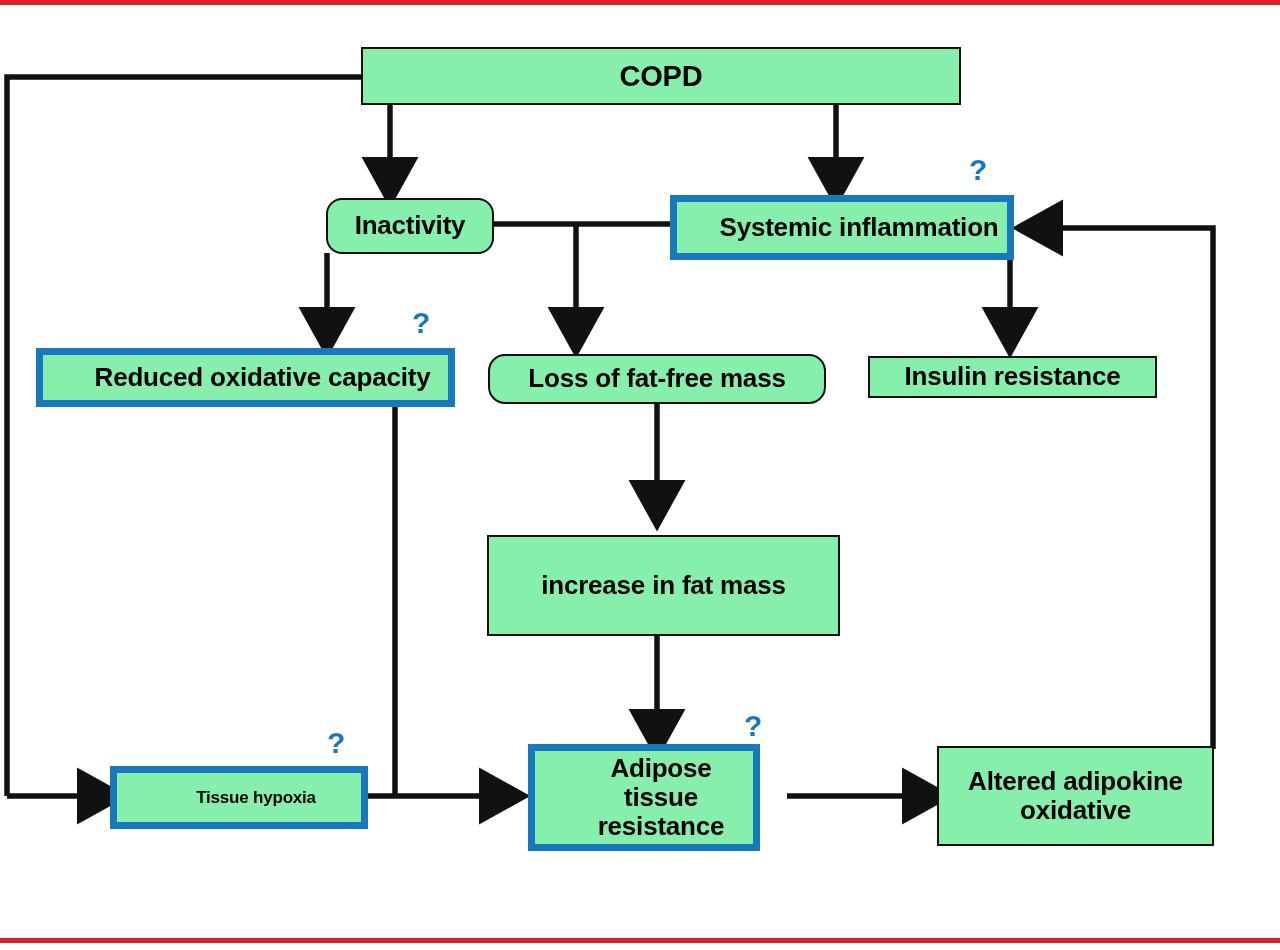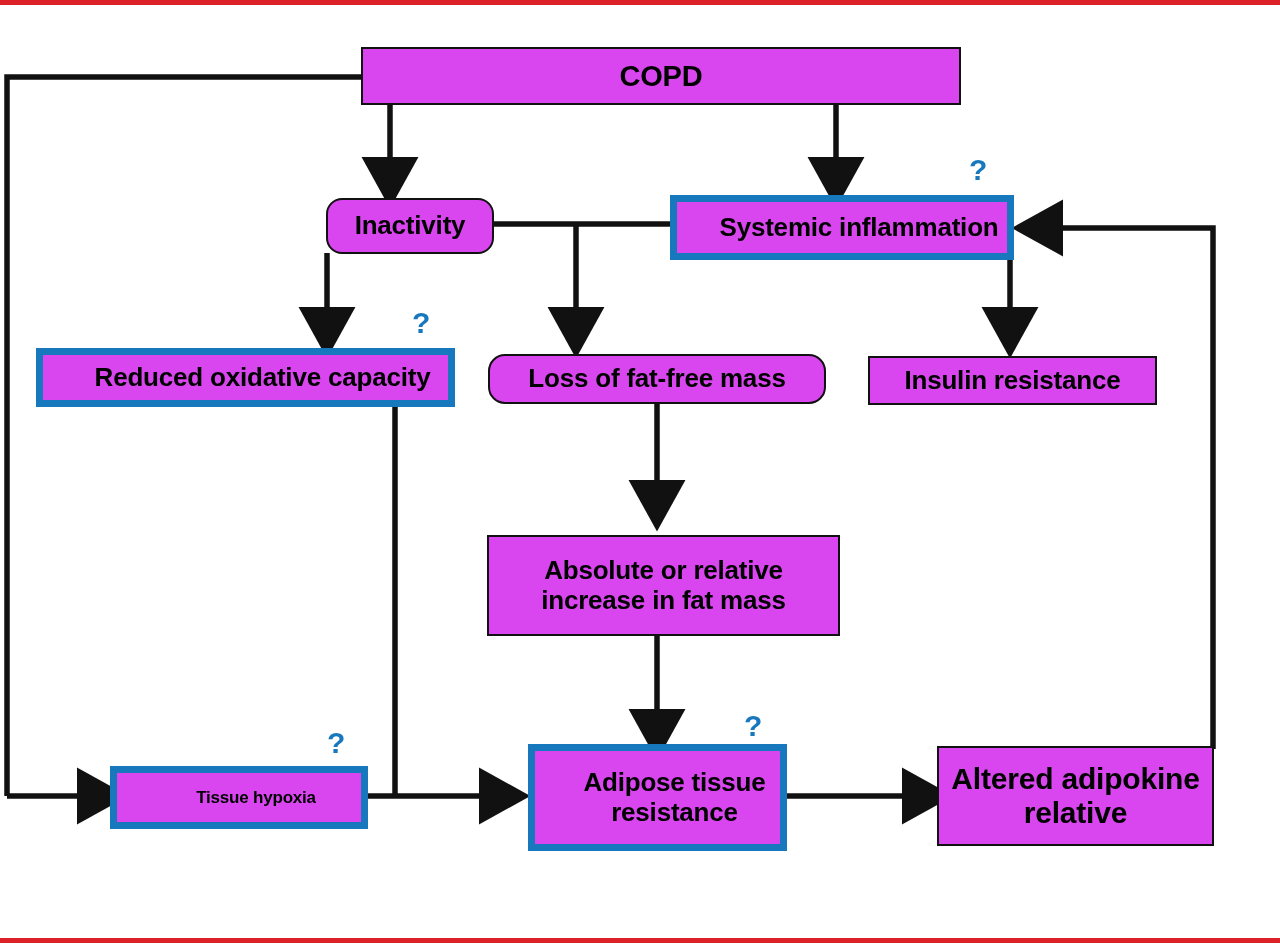--- a/index.html
+++ b/index.html
@@ -39,21 +39,21 @@
     left: 0;
     top: 0;
     width: 1280px;
     height: 933px;
     pointer-events: none;
   }
 
   .node {
     position: absolute;
     box-sizing: border-box;
-    background: #d946ef;
+    background: #86efac;
     display: flex;
     align-items: center;
     justify-content: center;
     text-align: center;
     color: #000000;
     font-weight: bold;
     line-height: 1.12;
     letter-spacing: -0.2px;
   }
   .node.plain {
@@ -136,41 +136,40 @@
     </div>
 
     <div class="node hilite" style="left:36px; top:343px; width:419px; height:59px; font-size:26px;">
       <span class="lbl">Reduced oxidative capacity</span>
     </div>
 
     <div class="node plain" style="left:488px; top:349px; width:338px; height:50px; font-size:26px;border-radius:17px;">
       <span class="lbl">Loss of fat-free mass</span>
     </div>
 
-    <div class="node plain" style="left:868px; top:351px; width:289px; height:49px; font-size:26px;justify-content:center;">
+    <div class="node plain" style="left:868px; top:351px; width:289px; height:42px; font-size:26px;justify-content:center;">
       <span class="lbl">Insulin resistance</span>
     </div>
 
     <div class="node plain" style="left:487px; top:530px; width:353px; height:101px; font-size:26px; flex-direction:column;">
-      <span class="lbl">Absolute or relative</span>
       <span class="lbl">increase in fat mass</span>
     </div>
 
     <div class="node hilite" style="left:110px; top:761px; width:258px; height:63px; font-size:17px;">
       <span class="lbl">Tissue hypoxia</span>
     </div>
 
-    <div class="node hilite" style="left:528px; top:739px; width:259px; height:107px; font-size:26px; flex-direction:column;">
+    <div class="node hilite" style="left:528px; top:739px; width:232px; height:107px; font-size:26px; flex-direction:column;">
       <span class="lbl">Adipose tissue</span>
       <span class="lbl">resistance</span>
     </div>
 
-    <div class="node plain" style="left:937px; top:741px; width:277px; height:100px; font-size:30px; flex-direction:column;">
+    <div class="node plain" style="left:937px; top:741px; width:277px; height:100px; font-size:26px; flex-direction:column;">
       <span class="lbl">Altered adipokine</span>
-      <span class="lbl">relative</span>
+      <span class="lbl">oxidative</span>
     </div>
 
     <span class="qmark" style="left:969px; top:150px;">?</span>
 
     <span class="qmark" style="left:412px; top:303px;">?</span>
 
     <span class="qmark" style="left:327px; top:723px;">?</span>
 
     <span class="qmark" style="left:744px; top:706px;">?</span>
 

